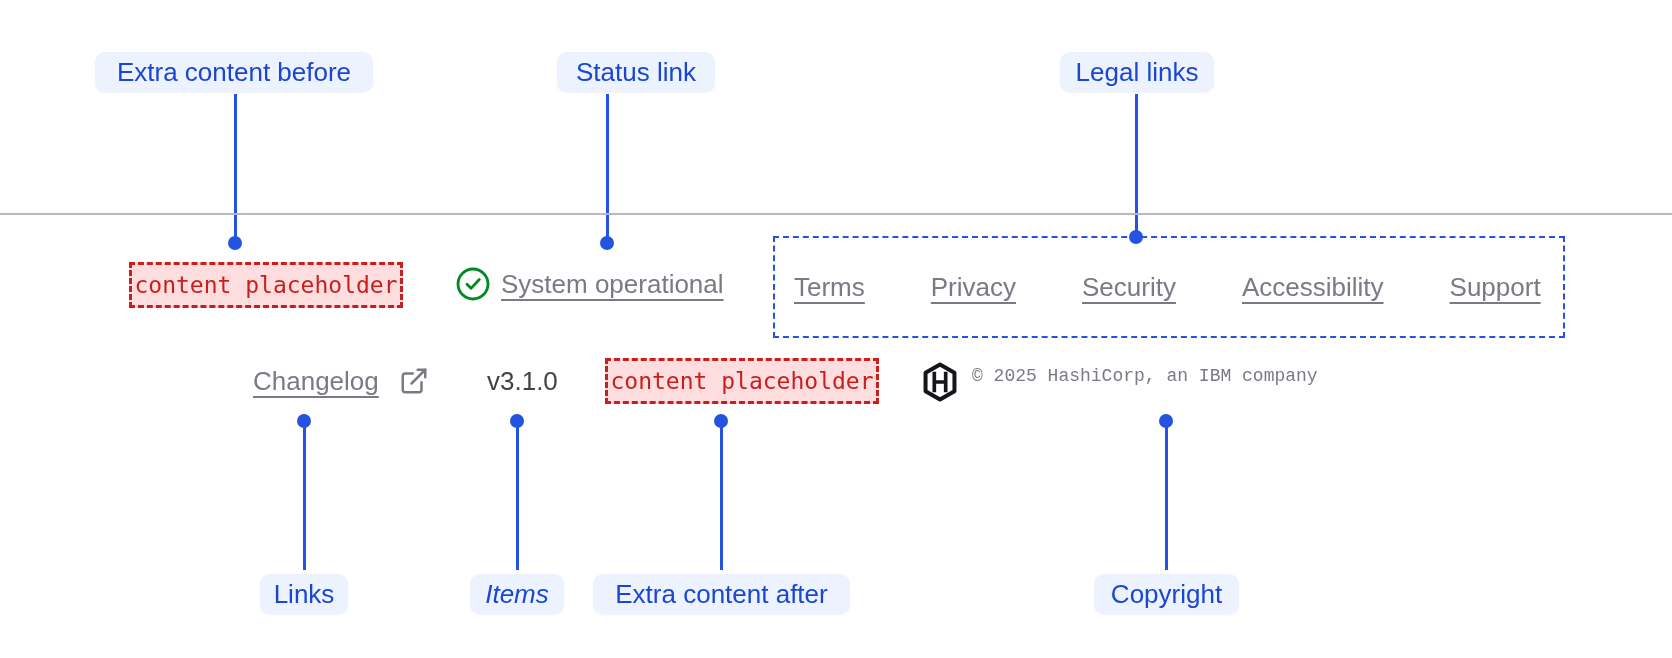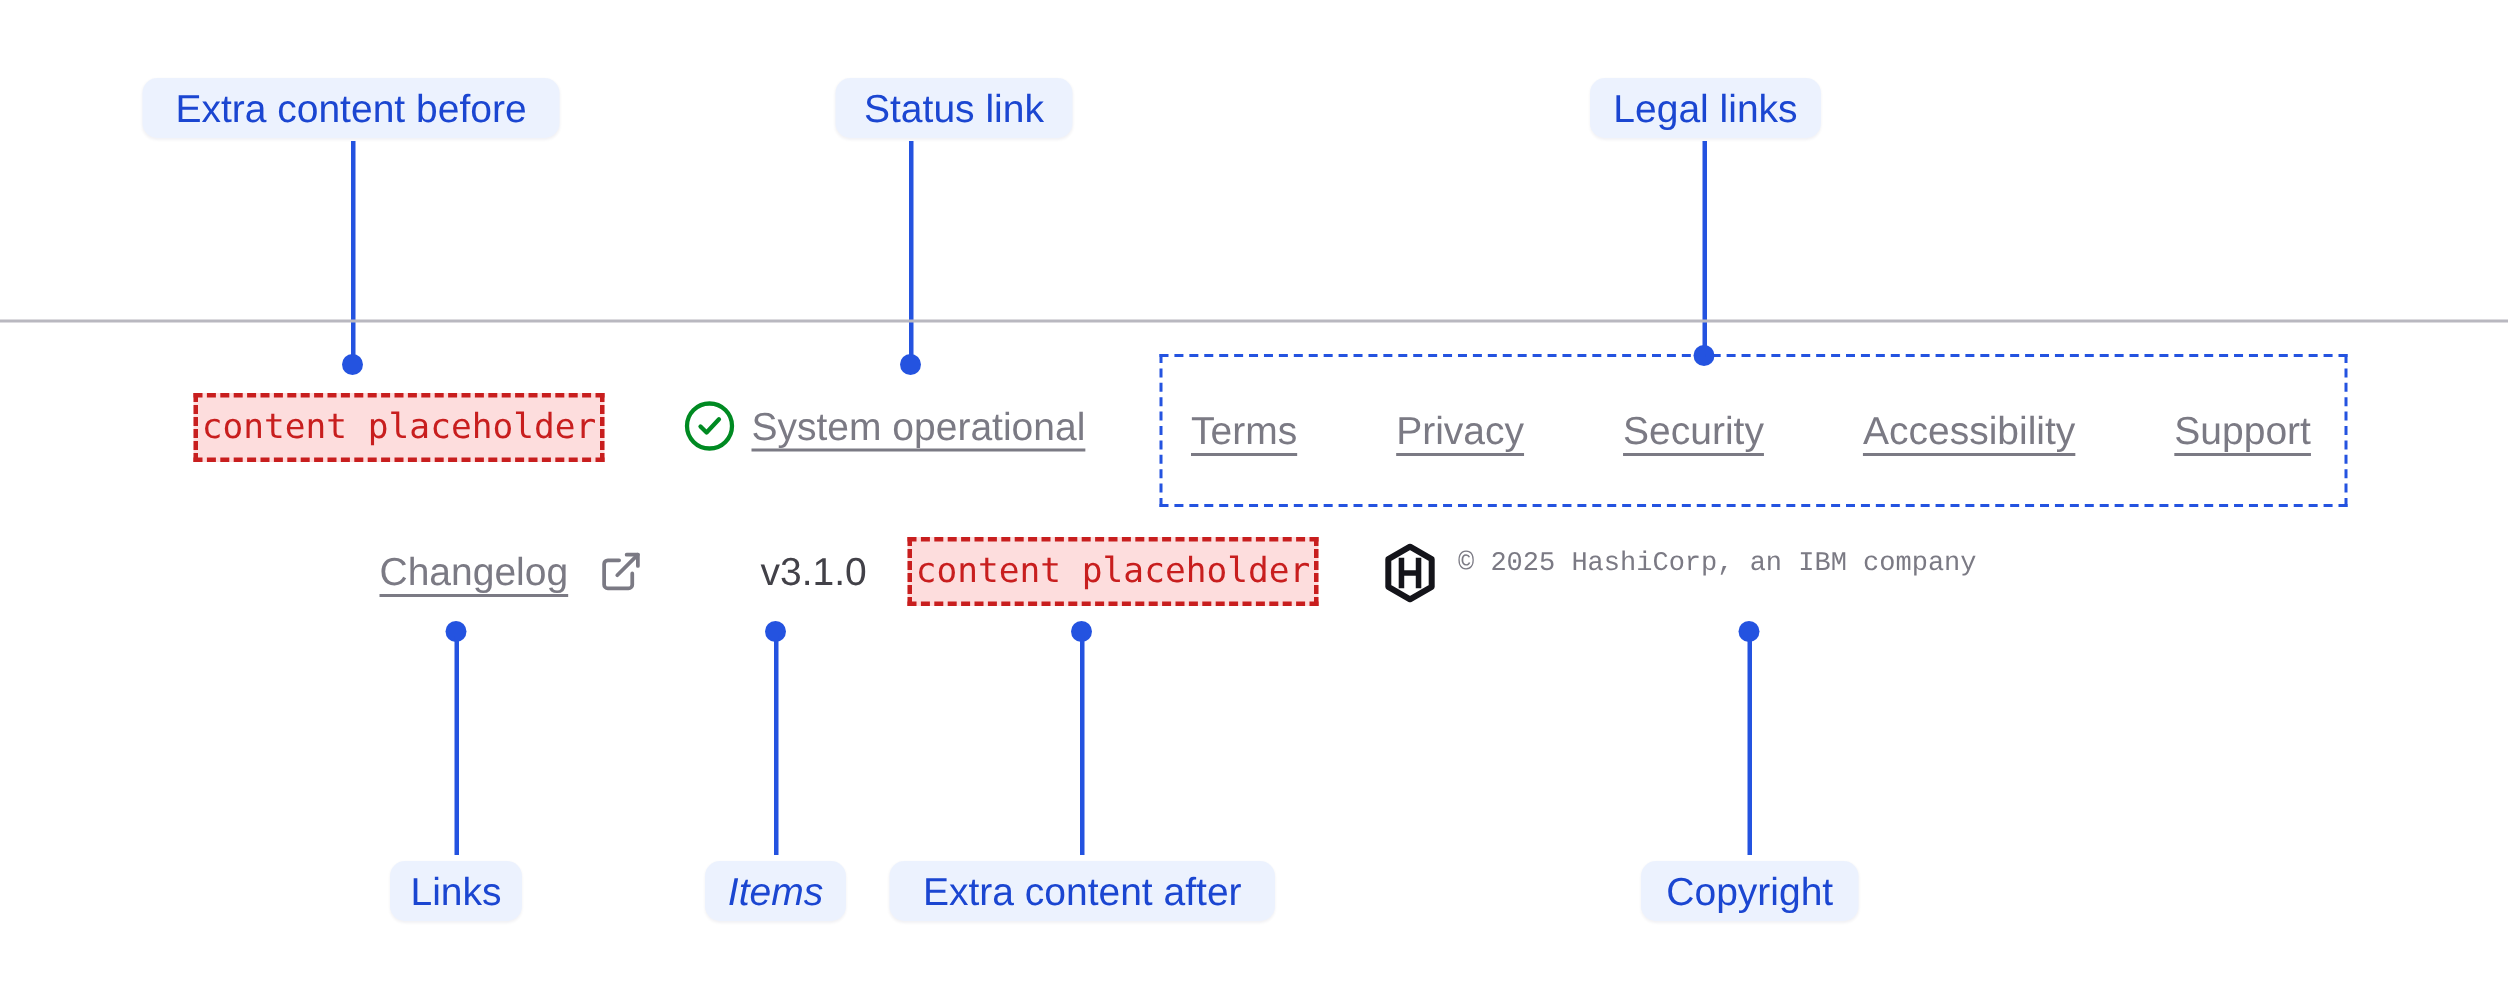--- a/index.html
+++ b/index.html
@@ -145,21 +145,21 @@
 
   <a class="g-link" style="left:253px;top:366px;">Changelog</a>
   <span class="icon" style="position:absolute;left:399px;top:366px;">
     <svg width="30" height="30" viewBox="0 0 24 24" fill="none" stroke="#7b7a84" stroke-width="2" stroke-linecap="round" stroke-linejoin="round">
       <path d="M18 13v6a2 2 0 0 1-2 2H5a2 2 0 0 1-2-2V8a2 2 0 0 1 2-2h6"></path>
       <polyline points="15 3 21 3 21 9"></polyline>
       <line x1="10" y1="14" x2="21" y2="3"></line>
     </svg>
   </span>
 
-  <span class="version" style="left:507px;top:366px;">v3.1.0</span>
+  <span class="version" style="left:487px;top:366px;">v3.1.0</span>
 
   <div class="placeholder" style="left:605px;top:358px;">content placeholder</div>
 
   <span class="icon" style="position:absolute;left:921px;top:362px;">
     <svg width="38" height="40" viewBox="0 0 24 26" fill="none" stroke="#14141a" stroke-width="2.6" stroke-linejoin="round" stroke-linecap="square">
       <path d="M12 1.6 2.6 7v12L12 24.4 21.4 19V7Z"></path>
       <path d="M8.3 7.6v10.8M15.7 7.6v10.8M8.3 13h7.4" stroke-width="2.4"></path>
     </svg>
   </span>
 

